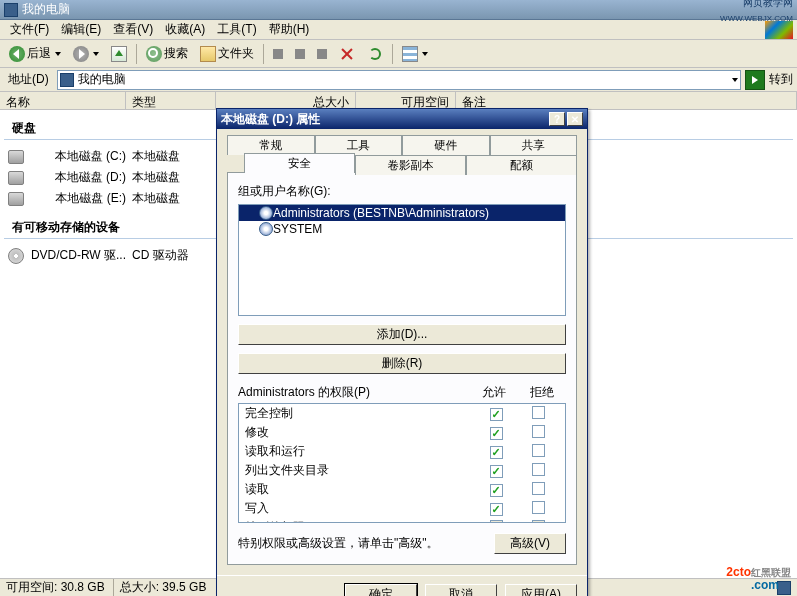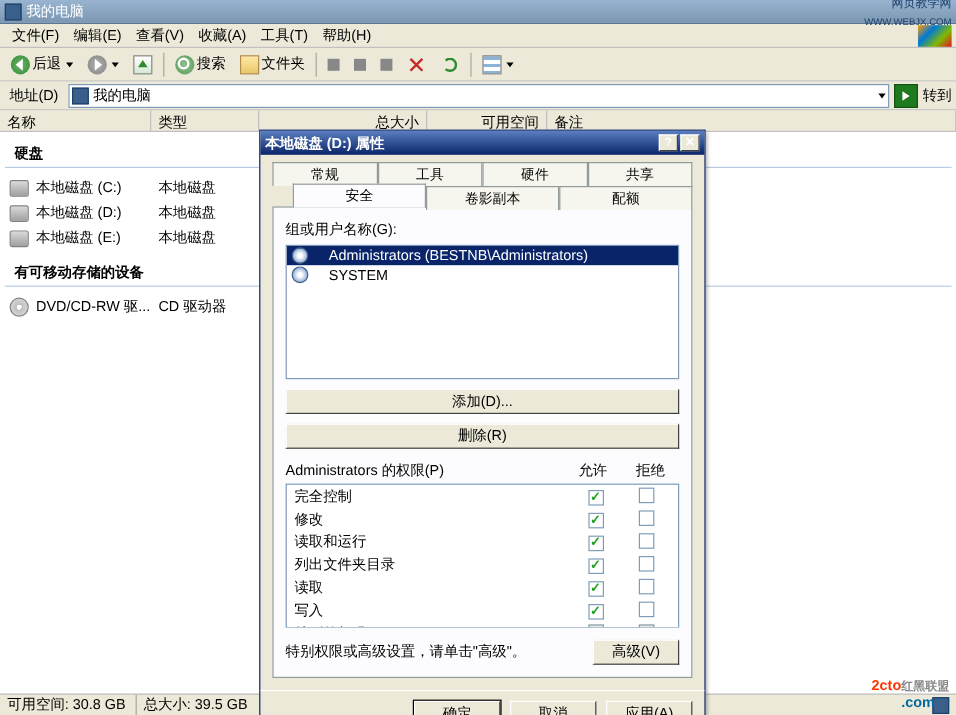--- a/index.html
+++ b/index.html
@@ -47,21 +47,21 @@
 .gobtn::after { content:""; border-left:6px solid #fff; border-top:4px solid transparent; border-bottom:4px solid transparent; }
 
 
 .colheader { height: 18px; background: #ece9d8; display: flex; border-bottom: 1px solid #c0c0c0; }
 .colheader .ch { border-right: 1px solid #c0c0c0; padding: 2px 6px; }
 
 
 .main { display: flex; height: calc(100% - 20px - 20px - 28px - 24px - 18px - 18px); background: #fca5a5; }
 .mainpane { width: 100%; background: #fff; padding: 0; }
 .grouphdr { font-weight: bold; padding: 6px 8px 2px; border-bottom: 1px solid #b8cde4; margin: 4px 4px 6px; }
-.item { display: flex; align-items: center; padding: 2px 8px; gap: 6px; }
+.item { display: flex; align-items: center; padding: 2px 8px; gap: 6px; text-align: right; }
 .item .dicon { width: 16px; height: 14px; background: linear-gradient(#d9d9d9,#a0a0a0); border: 1px solid #808080; border-radius: 2px; }
 .item .cdicon { width: 16px; height: 16px; border-radius: 50%; background: radial-gradient(#fff 20%, #bfbfbf 21%, #e0e0e0); border: 1px solid #808080; }
 .item .iname { width: 96px; }
 
 
 .statusbar { height: 18px; background: #ece9d8; border-top: 1px solid #c0c0c0; display: flex; align-items: center; padding: 0 6px; gap: 8px; position:absolute; bottom:0; left:0; right:0; }
 .sbcell { border-left: 1px solid #aca899; padding-left: 6px; }
 .sbright { margin-left: auto; display: flex; align-items: center; gap: 4px; }
 .sbico { width: 14px; height: 14px; background: #3a5f8a; border: 1px solid #1a3f6a; }
 
@@ -78,21 +78,21 @@
 .tabs .tab.inactive { top: 2px; background: #f6f5ee; }
 .tabs .tab.active { background: #fcfcfe; z-index: 2; }
 .tabrow1 { display: flex; width: 100%; }
 .tabrow1 .tab { flex: 1; top: 2px; font-size: 11.5px; }
 .tabrow2 { display: flex; width: 100%; margin-left: 17px; }
 .tabrow2 .tab { flex: 1; font-size: 11.5px; }
 .tabbody { border: 1px solid #919b9c; background: #fcfcfe; padding: 10px; margin-top: -1px; }
 
 .lbl2 { margin-bottom: 4px; }
 .listbox { border: 1px solid #7f9db9; background: #fff; height: 112px; overflow: auto; }
-.listitem { display: flex; align-items: flex-start; gap: 17px; padding: 1px 4px; }
+.listitem { display: flex; align-items: flex-start; gap: 0; padding: 1px 20px; }
 .listitem.sel { background: #0a246a; color: #fff; }
 .usricon { width: 14px; height: 14px; background: radial-gradient(#fff 20%, #5a7fbf); border-radius: 50%; border: 1px solid #3a5f8a; }
 
 .btnrow { display: flex; justify-content: flex-end; gap: 8px; margin-top: 8px; flex-direction: column; }
 .winbtn { min-width: 72px; height: 21px; background: #ece9d8; border: 1px solid #404040; border-top-color:#fff; border-left-color:#fff; padding: 0 8px; cursor: default; display: flex; align-items: center; justify-content: center; }
 .winbtn.focus { outline: 1px solid #000; }
 
 .permhdr { display: flex; margin-top: 10px; }
 .permhdr .pl { flex: 1; }
 .permhdr .pc { width: 48px; text-align: center; }

